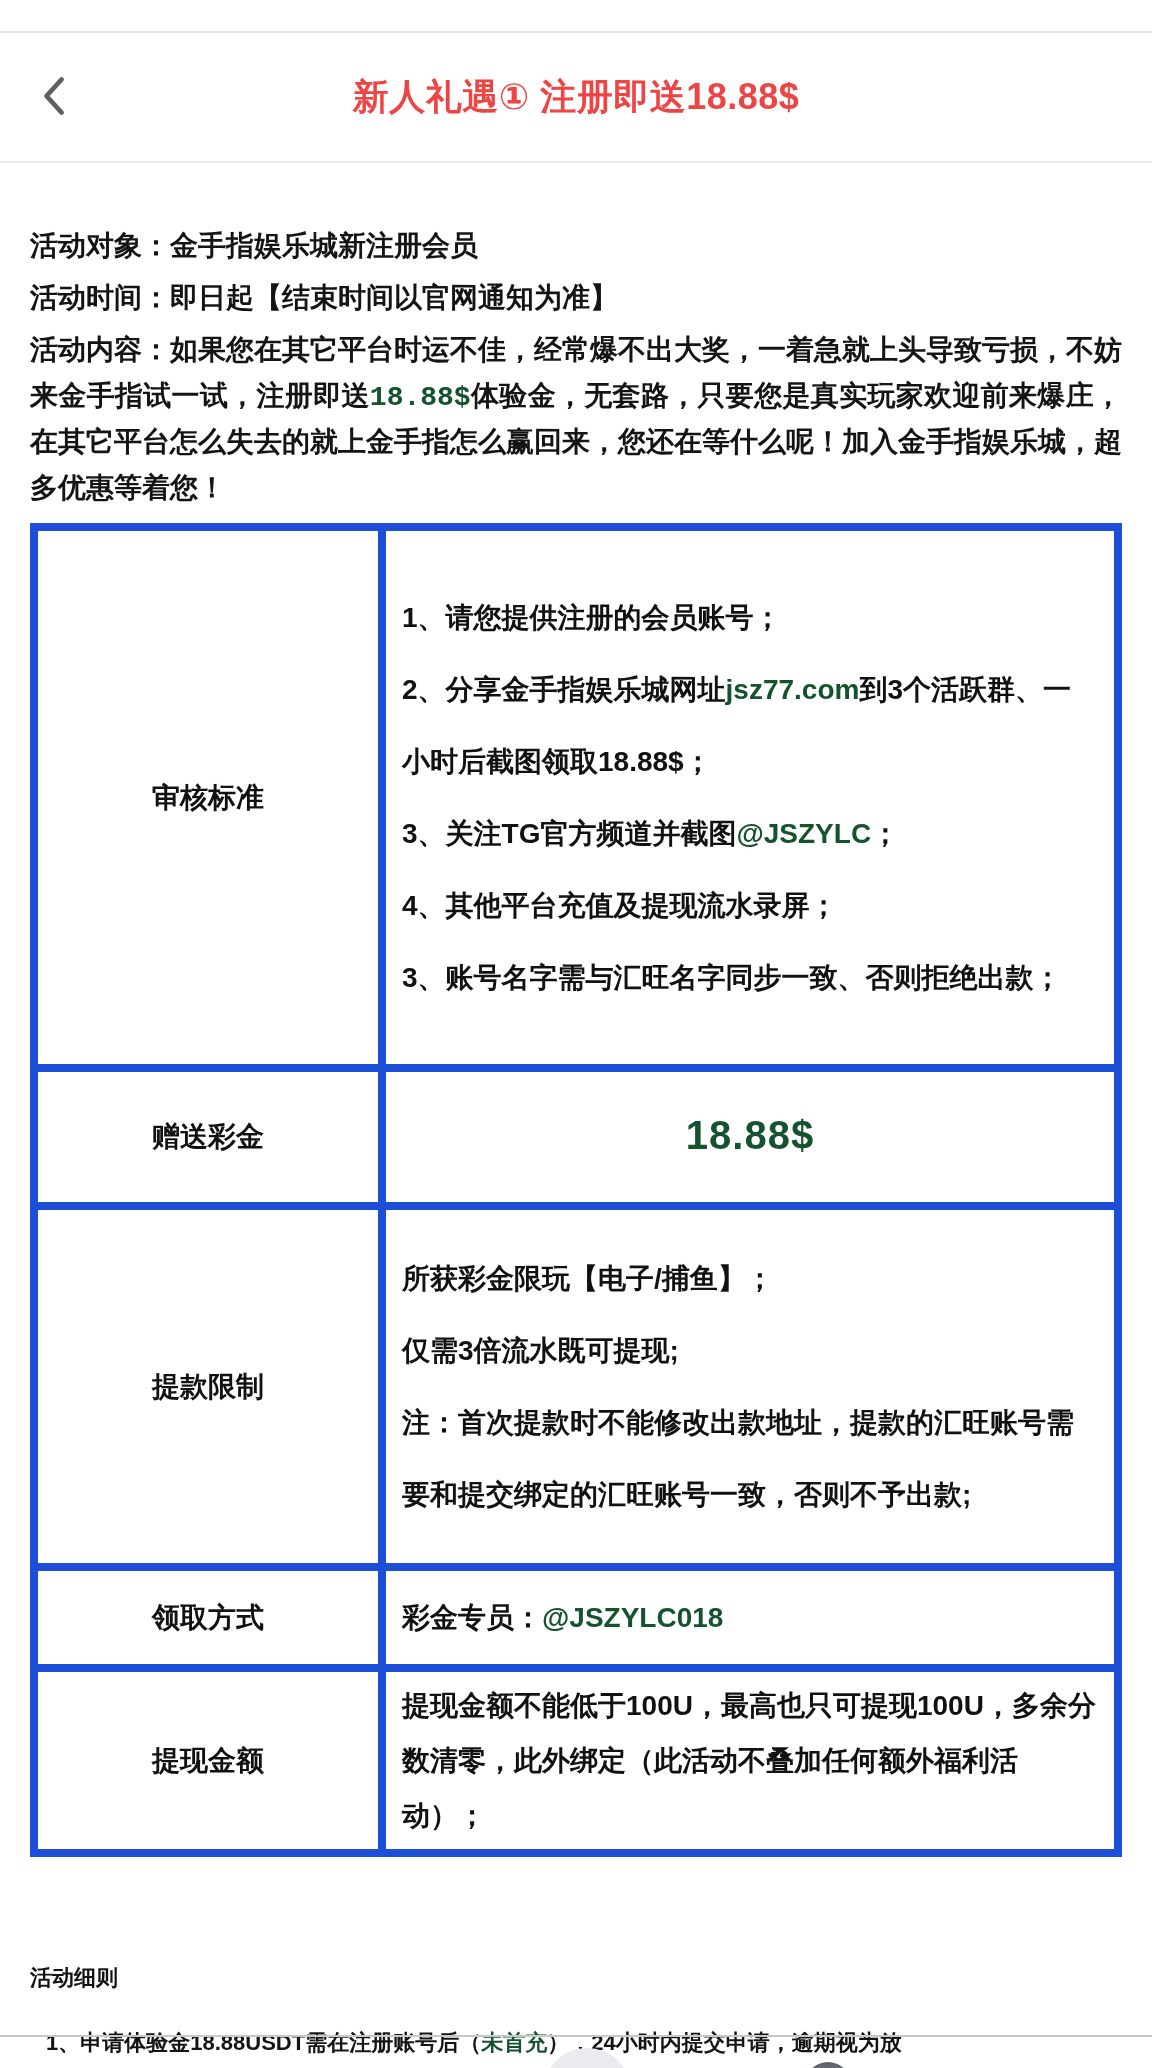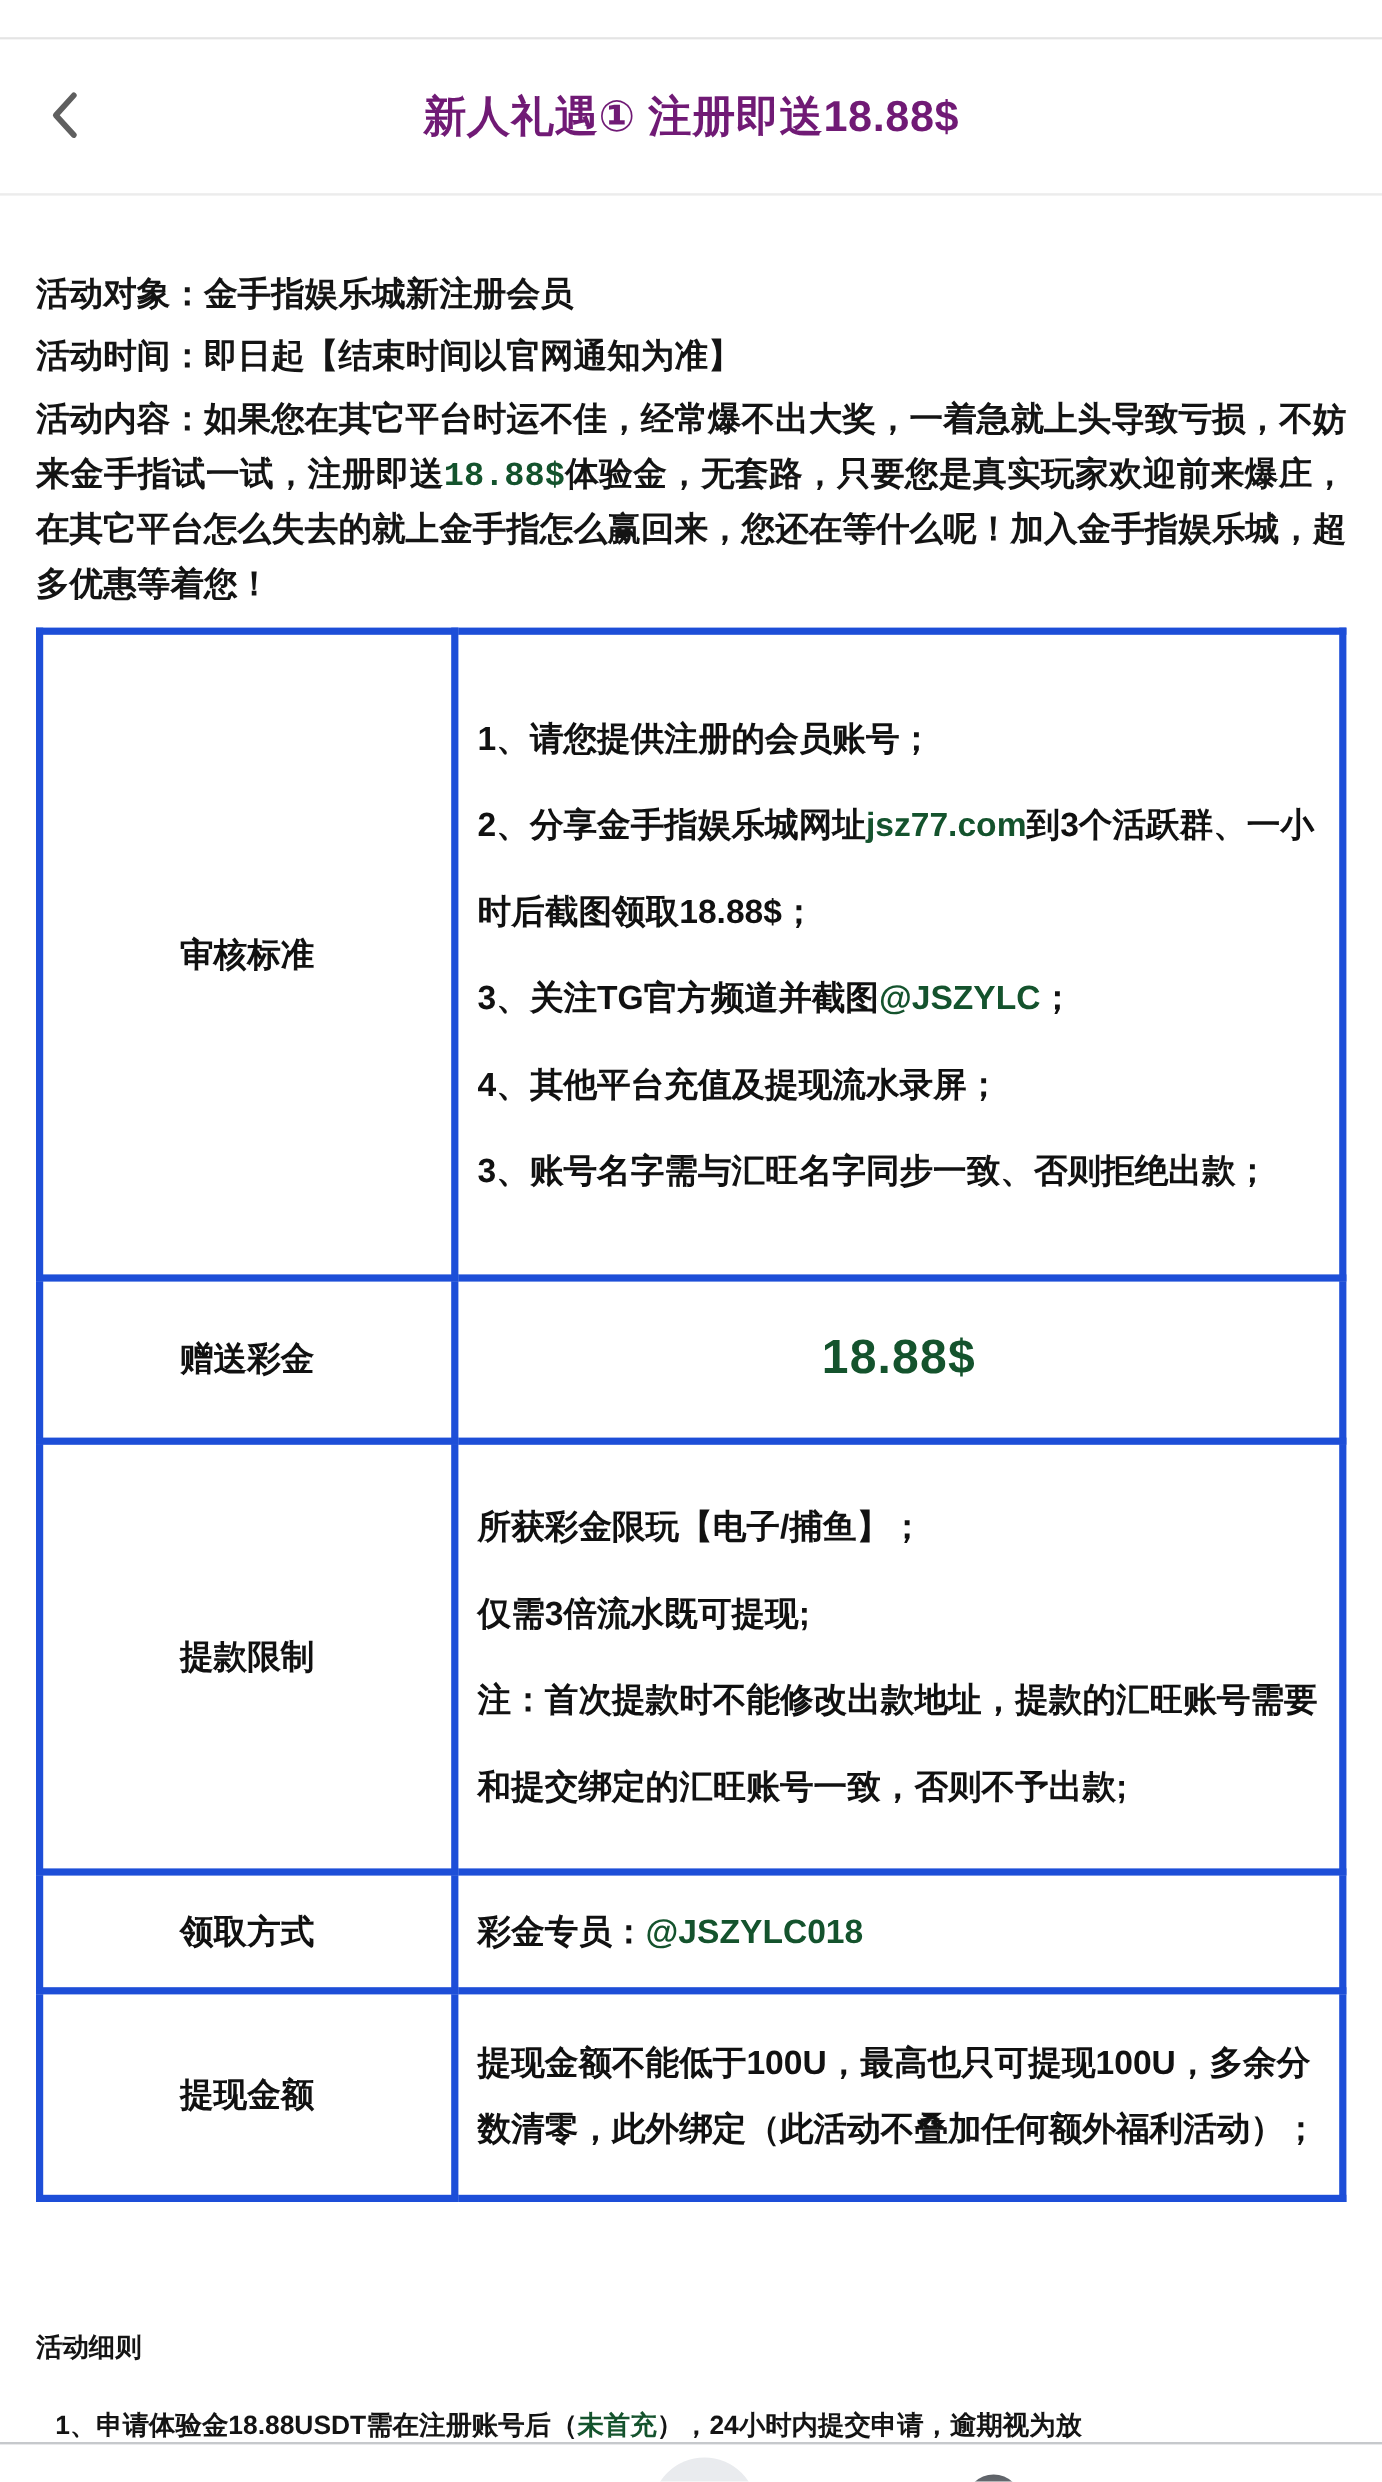--- a/index.html
+++ b/index.html
@@ -13,30 +13,30 @@
   
   .navbar{
     height:128px;position:relative;display:flex;align-items:center;justify-content:center;
     border-bottom:2px solid #ececec;background:#fff;
   }
   .back-btn{
     position:absolute;left:26px;top:50%;transform:translateY(-50%);
     width:56px;height:56px;display:flex;align-items:center;justify-content:center;
     background:none;border:none;cursor:pointer;padding:0;
   }
-  .page-title{font-size:36px;font-weight:600;color:#701a75;letter-spacing:0.5px;}
+  .page-title{font-size:36px;font-weight:600;color:#ef4444;letter-spacing:0.5px;}
   
   .content{padding:0 30px;}
   .intro{margin-top:62px;font-size:28px;font-weight:700;line-height:46px;color:#141414;text-align:justify;font-family:Liberation Mono, monospace;}
   .intro p{margin:0 0 6px 0;}
   .red{color:#14532d;}
   
   .promo-table{width:100%;border-collapse:collapse;margin-top:10px;table-layout:fixed;}
   .promo-table td{
-    border:6px solid #1d4ed8;vertical-align:middle;
+    border:8px solid #1d4ed8;vertical-align:middle;
     font-size:28px;font-weight:700;color:#111;
   }
   td.label-cell{width:340px;text-align:center;padding:0;}
   td.content-cell{padding:6px 16px;line-height:72px;text-align:left;}
   tr.r1 td.label-cell{height:533px;}
   tr.r2 td.label-cell{height:130px;}
   tr.r3 td.label-cell{height:353px;}
   tr.r4 td.label-cell{height:93px;}
   tr.r5 td.label-cell{height:167px;}
   tr.r4 td.content-cell{line-height:40px;}

